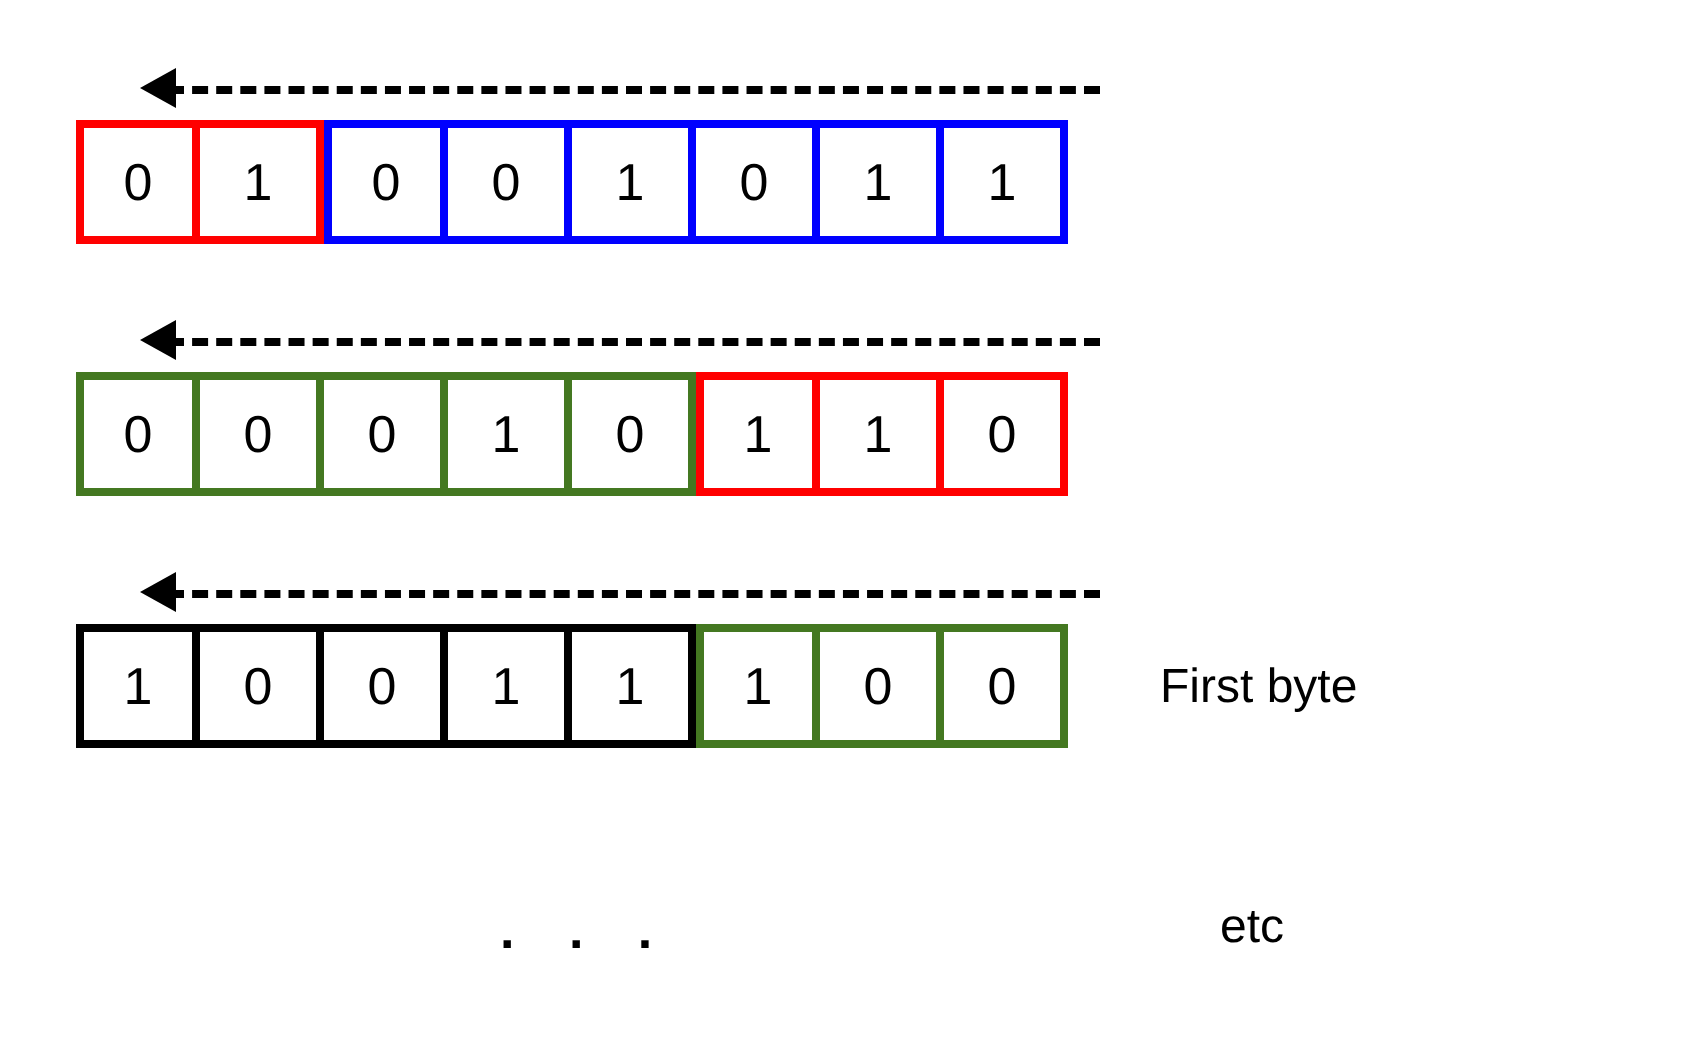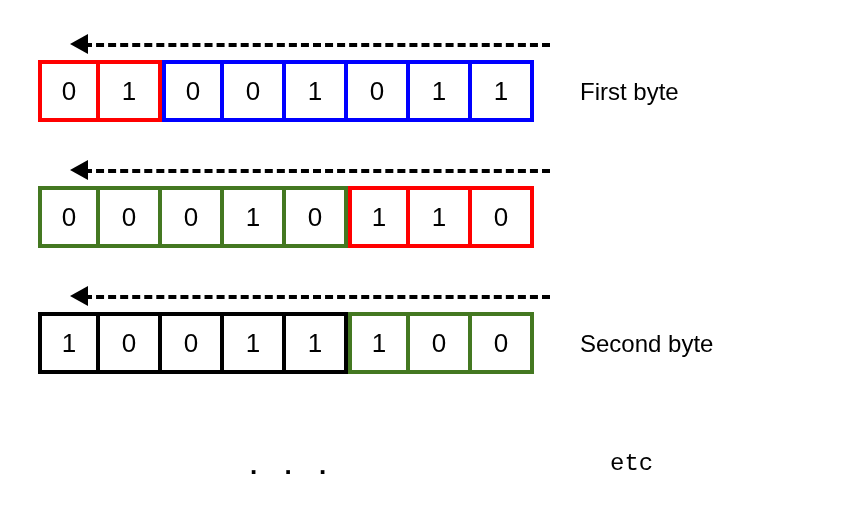--- a/index.html
+++ b/index.html
@@ -79,21 +79,20 @@
     top: 450px;
     font-size: 26px;
     font-weight: bold;
     letter-spacing: 10px;
   }
   .etc {
     position: absolute;
     left: 610px;
     top: 450px;
     font-size: 24px;
-    font-family: Liberation Mono, monospace;
   }
 </style>
 </head>
 <body>
 
 <div class="canvas">
 
   <div class="arrow" style="top:34px">
     <div class="head"></div>
     <div class="shaft"></div>
@@ -102,21 +101,20 @@
   <div class="row" style="top:60px">
     <div class="cell red">0</div>
     <div class="cell red">1</div>
     <div class="cell blue">0</div>
     <div class="cell blue">0</div>
     <div class="cell blue">1</div>
     <div class="cell blue">0</div>
     <div class="cell blue">1</div>
     <div class="cell blue">1</div>
   </div>
-  <div class="label" style="top:78px">First byte</div>
 
   <div class="arrow" style="top:160px">
     <div class="head"></div>
     <div class="shaft"></div>
   </div>
 
   <div class="row" style="top:186px">
     <div class="cell green">0</div>
     <div class="cell green">0</div>
     <div class="cell green">0</div>
@@ -135,18 +133,18 @@
   <div class="row" style="top:312px">
     <div class="cell black">1</div>
     <div class="cell black">0</div>
     <div class="cell black">0</div>
     <div class="cell black">1</div>
     <div class="cell black">1</div>
     <div class="cell green">1</div>
     <div class="cell green">0</div>
     <div class="cell green">0</div>
   </div>
-  <div class="label" style="top:330px">Second byte</div>
+  <div class="label" style="top:330px">First byte</div>
 
   <div class="ellipsis">. . .</div>
   <div class="etc">etc</div>
 
 </div>
 
 </body></html>

